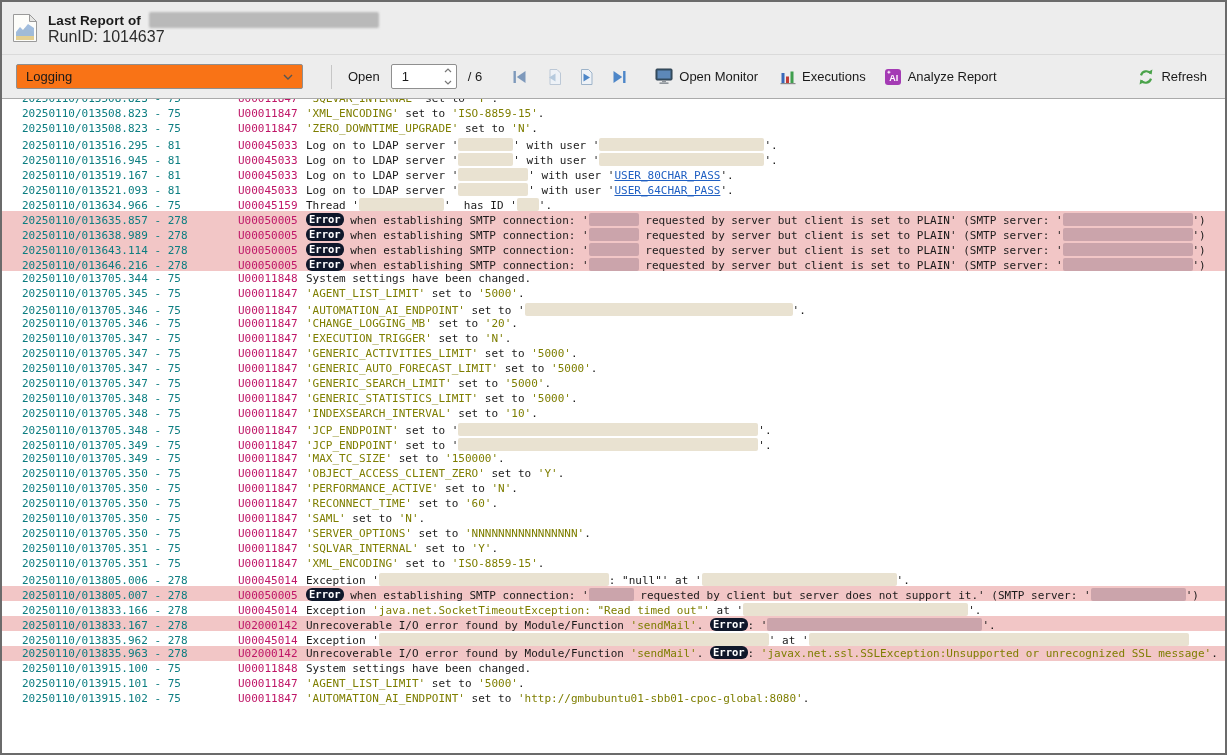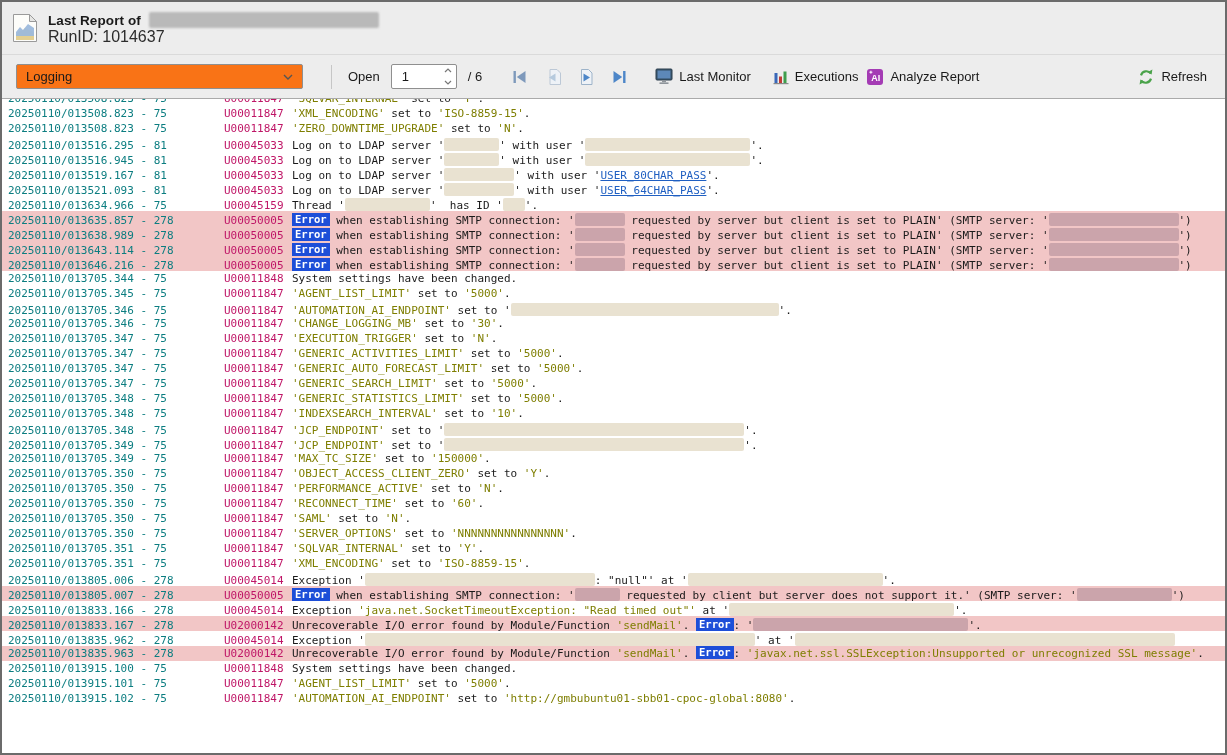--- a/index.html
+++ b/index.html
@@ -23,33 +23,33 @@
   .spin{width:66px;height:25px;background:#fff;border:1px solid #8f8f8f;border-radius:2px;display:flex;box-sizing:border-box;align-items:stretch;}
   .spin .val{flex:1;display:flex;align-items:center;padding-left:10px;font-size:13px;}
   .spin .btns{width:16px;display:flex;flex-direction:column;}
   .spin .sb{flex:1;display:flex;align-items:center;justify-content:center;cursor:default;}
   .pg-total{margin-left:11px;}
   .navgrp{display:flex;align-items:center;margin-left:26px;gap:9px;}
   .navbtn{width:24px;height:20px;display:flex;align-items:center;justify-content:center;cursor:default;}
   .tbtn{display:flex;align-items:center;gap:6px;cursor:default;}
   .tbtn.monitor{margin-left:24px;}
   .tbtn.execs{margin-left:22px;}
-  .tbtn.analyze{margin-left:8px;}
+  .tbtn.analyze{margin-left:18px;}
   .tbtn.refresh{margin-left:auto;margin-right:4px;justify-content:center;}
   
   .log{flex:1;background:#fff;overflow:hidden;font-family:"DejaVu Sans Mono",monospace;font-size:11px;line-height:15px;}
-  .log-row{white-space:pre;height:15px;padding-left:6px;color:#1a1a1a;}
+  .log-row{white-space:pre;height:15px;padding-left:20px;color:#1a1a1a;}
   .log-row:first-child{margin-top:-8px;}
   .log-row.hl{background:#f2c6c6;}
   .ts{display:inline-block;width:216px;color:#0b7d80;}
   .mid{display:inline-block;width:68px;color:#bf1566;}
   .mq{color:#7e7e00;}
   .mt{color:#1a1a1a;}
   .mlink{color:#1f5fc2;text-decoration:underline;cursor:pointer;}
-  .badge{display:inline-block;background:#1d4ed8;color:#fff;font-weight:bold;font-size:10.5px;line-height:13px;padding:0 3px;border-radius:0;transform:translateY(-1px);}
+  .badge{display:inline-block;background:#0f172a;color:#fff;font-weight:bold;font-size:10.5px;line-height:13px;padding:0 3px;border-radius:6px;transform:translateY(-1px);}
   .box{display:inline-block;height:13px;border-radius:2px;transform:translateY(2px);}
   .box.beige{background:#e9e2d1;}
   .box.pink{background:#cba4ab;}
 </style>
 </head>
 <body>
 
 <div class="window">
 
   <div class="hdr">
@@ -121,21 +121,21 @@
       </span>
     </span>
 
     <span class="tbtn monitor">
       <svg width="18" height="17" viewBox="0 0 18 17">
         <rect x="1" y="1" width="16" height="11" rx="1" fill="#3b586f" stroke="#2b3c4d"></rect>
         <rect x="2.6" y="2.6" width="12.8" height="7.8" fill="#5d88b8"></rect>
         <rect x="7" y="12" width="4" height="2.2" fill="#8e949a"></rect>
         <rect x="4.5" y="14.4" width="9" height="1.6" fill="#8e949a"></rect>
       </svg>
-      <span>Last Monitor</span>
+      <span>Open Monitor</span>
     </span>
 
     <span class="tbtn execs">
       <svg width="16" height="16" viewBox="0 0 16 16">
         <rect x="1.5" y="4" width="3" height="10" fill="#3a68b8"></rect>
         <rect x="6" y="7.5" width="3" height="6.5" fill="#c23b36"></rect>
         <rect x="10.5" y="2.5" width="3" height="11.5" fill="#3f9e4d"></rect>
         <rect x="0.5" y="14" width="15" height="1.2" fill="#8a8a8a"></rect>
       </svg>
       <span>Executions</span>
@@ -171,21 +171,21 @@
         <div class="log-row"><span class="ts">20250110/013519.167 - 81</span><span class="mid">U00045033</span><span class="mt">Log on to LDAP server '</span><span class="box beige" style="width: 70px;"></span><span class="mt">' with user '</span><a class="mlink">USER_80CHAR_PASS</a><span class="mt">'.</span></div>
         <div class="log-row"><span class="ts">20250110/013521.093 - 81</span><span class="mid">U00045033</span><span class="mt">Log on to LDAP server '</span><span class="box beige" style="width: 70px;"></span><span class="mt">' with user '</span><a class="mlink">USER_64CHAR_PASS</a><span class="mt">'.</span></div>
         <div class="log-row"><span class="ts">20250110/013634.966 - 75</span><span class="mid">U00045159</span><span class="mt">Thread '</span><span class="box beige" style="width: 85px;"></span><span class="mt">'  has ID '</span><span class="box beige" style="width: 22px;"></span><span class="mt">'.</span></div>
         <div class="log-row hl"><span class="ts">20250110/013635.857 - 278</span><span class="mid">U00050005</span><span class="badge">Error</span><span class="mt"> when establishing SMTP connection: '</span><span class="box pink" style="width: 50px;"></span><span class="mt"> requested by server but client is set to PLAIN' (SMTP server: '</span><span class="box pink" style="width: 130px;"></span><span class="mt">')</span></div>
         <div class="log-row hl"><span class="ts">20250110/013638.989 - 278</span><span class="mid">U00050005</span><span class="badge">Error</span><span class="mt"> when establishing SMTP connection: '</span><span class="box pink" style="width: 50px;"></span><span class="mt"> requested by server but client is set to PLAIN' (SMTP server: '</span><span class="box pink" style="width: 130px;"></span><span class="mt">')</span></div>
         <div class="log-row hl"><span class="ts">20250110/013643.114 - 278</span><span class="mid">U00050005</span><span class="badge">Error</span><span class="mt"> when establishing SMTP connection: '</span><span class="box pink" style="width: 50px;"></span><span class="mt"> requested by server but client is set to PLAIN' (SMTP server: '</span><span class="box pink" style="width: 130px;"></span><span class="mt">')</span></div>
         <div class="log-row hl"><span class="ts">20250110/013646.216 - 278</span><span class="mid">U00050005</span><span class="badge">Error</span><span class="mt"> when establishing SMTP connection: '</span><span class="box pink" style="width: 50px;"></span><span class="mt"> requested by server but client is set to PLAIN' (SMTP server: '</span><span class="box pink" style="width: 130px;"></span><span class="mt">')</span></div>
         <div class="log-row"><span class="ts">20250110/013705.344 - 75</span><span class="mid">U00011848</span><span class="mt">System settings have been changed.</span></div>
         <div class="log-row"><span class="ts">20250110/013705.345 - 75</span><span class="mid">U00011847</span><span class="mq">'AGENT_LIST_LIMIT'</span><span class="mt"> set to </span><span class="mq">'5000'</span><span class="mt">.</span></div>
         <div class="log-row"><span class="ts">20250110/013705.346 - 75</span><span class="mid">U00011847</span><span class="mq">'AUTOMATION_AI_ENDPOINT'</span><span class="mt"> set to '</span><span class="box beige" style="width: 268px;"></span><span class="mt">'.</span></div>
-        <div class="log-row"><span class="ts">20250110/013705.346 - 75</span><span class="mid">U00011847</span><span class="mq">'CHANGE_LOGGING_MB'</span><span class="mt"> set to </span><span class="mq">'30'</span><span class="mt">.</span></div>
+        <div class="log-row"><span class="ts">20250110/013705.346 - 75</span><span class="mid">U00011847</span><span class="mq">'CHANGE_LOGGING_MB'</span><span class="mt"> set to </span><span class="mq">'20'</span><span class="mt">.</span></div>
         <div class="log-row"><span class="ts">20250110/013705.347 - 75</span><span class="mid">U00011847</span><span class="mq">'EXECUTION_TRIGGER'</span><span class="mt"> set to </span><span class="mq">'N'</span><span class="mt">.</span></div>
         <div class="log-row"><span class="ts">20250110/013705.347 - 75</span><span class="mid">U00011847</span><span class="mq">'GENERIC_ACTIVITIES_LIMIT'</span><span class="mt"> set to </span><span class="mq">'5000'</span><span class="mt">.</span></div>
         <div class="log-row"><span class="ts">20250110/013705.347 - 75</span><span class="mid">U00011847</span><span class="mq">'GENERIC_AUTO_FORECAST_LIMIT'</span><span class="mt"> set to </span><span class="mq">'5000'</span><span class="mt">.</span></div>
         <div class="log-row"><span class="ts">20250110/013705.347 - 75</span><span class="mid">U00011847</span><span class="mq">'GENERIC_SEARCH_LIMIT'</span><span class="mt"> set to </span><span class="mq">'5000'</span><span class="mt">.</span></div>
         <div class="log-row"><span class="ts">20250110/013705.348 - 75</span><span class="mid">U00011847</span><span class="mq">'GENERIC_STATISTICS_LIMIT'</span><span class="mt"> set to </span><span class="mq">'5000'</span><span class="mt">.</span></div>
         <div class="log-row"><span class="ts">20250110/013705.348 - 75</span><span class="mid">U00011847</span><span class="mq">'INDEXSEARCH_INTERVAL'</span><span class="mt"> set to </span><span class="mq">'10'</span><span class="mt">.</span></div>
         <div class="log-row"><span class="ts">20250110/013705.348 - 75</span><span class="mid">U00011847</span><span class="mq">'JCP_ENDPOINT'</span><span class="mt"> set to '</span><span class="box beige" style="width: 300px;"></span><span class="mt">'.</span></div>
         <div class="log-row"><span class="ts">20250110/013705.349 - 75</span><span class="mid">U00011847</span><span class="mq">'JCP_ENDPOINT'</span><span class="mt"> set to '</span><span class="box beige" style="width: 300px;"></span><span class="mt">'.</span></div>
         <div class="log-row"><span class="ts">20250110/013705.349 - 75</span><span class="mid">U00011847</span><span class="mq">'MAX_TC_SIZE'</span><span class="mt"> set to </span><span class="mq">'150000'</span><span class="mt">.</span></div>
         <div class="log-row"><span class="ts">20250110/013705.350 - 75</span><span class="mid">U00011847</span><span class="mq">'OBJECT_ACCESS_CLIENT_ZERO'</span><span class="mt"> set to </span><span class="mq">'Y'</span><span class="mt">.</span></div>

